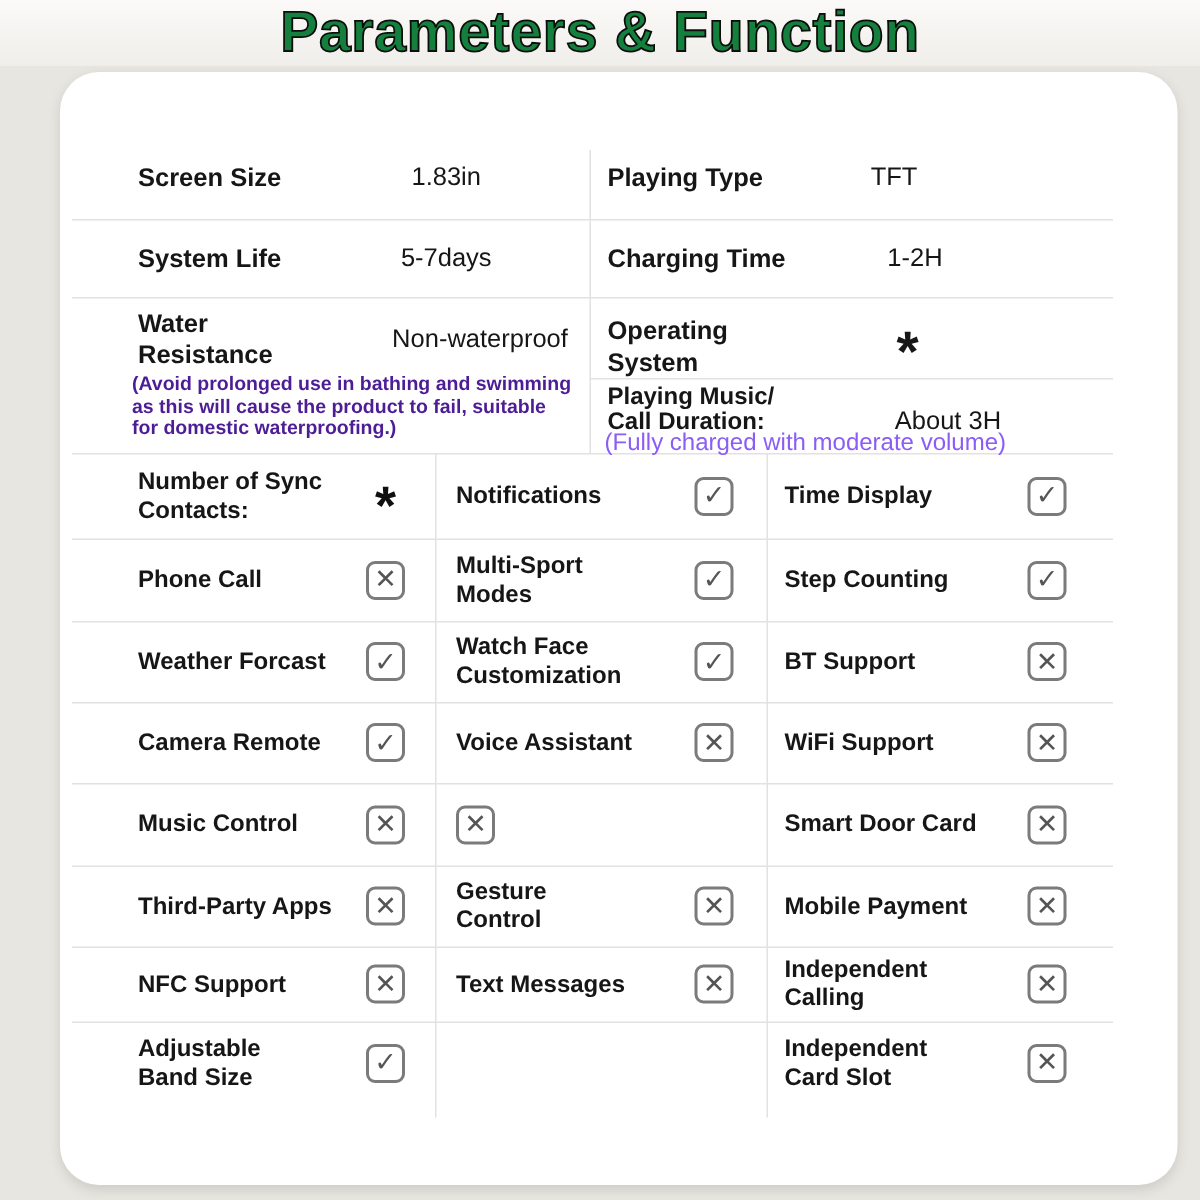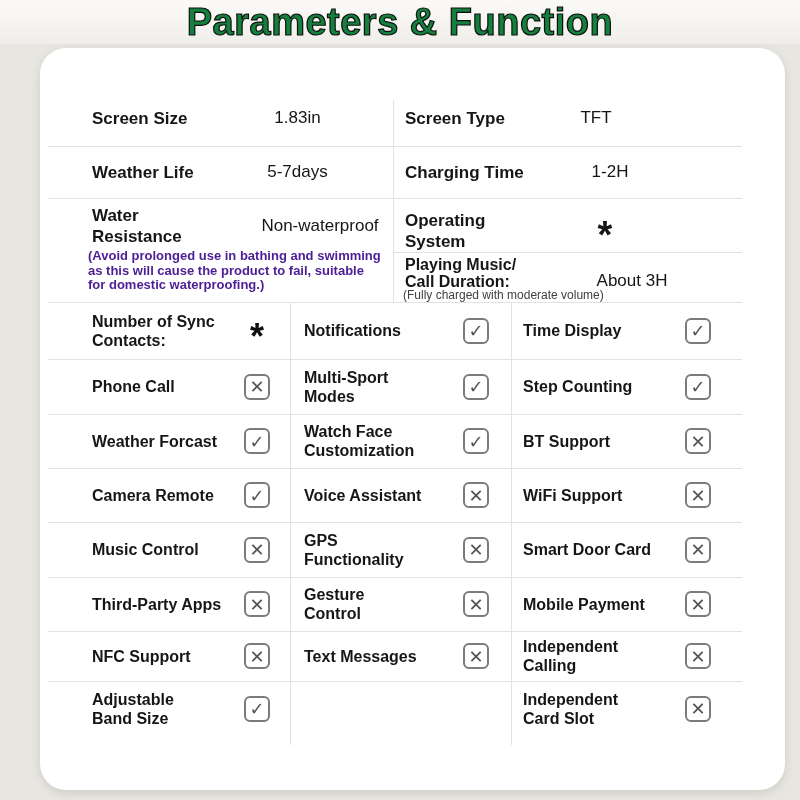--- a/index.html
+++ b/index.html
@@ -33,21 +33,21 @@
   .spec-label {
     position:absolute; font-weight:bold; font-size:17px; line-height:21px;
     white-space:pre-line;
   }
   .spec-value { position:absolute; font-size:17px; line-height:20px; text-align:center; }
   .spec-star  { position:absolute; font-size:38px; font-weight:bold; text-align:center; line-height:38px; }
   .spec-note {
     position:absolute; font-size:13px; font-weight:bold; line-height:14.5px;
     white-space:pre-line; color:#4c1d95;
   }
-  .spec-subnote { position:absolute; font-size:12px; line-height:13px; color:#404040; }
+  .spec-subnote { position:absolute; font-size:16px; line-height:13px; color:#8b5cf6; }
 
   .frow { position:absolute; left:0; width:705px; display:flex; }
   .fcell { display:flex; align-items:center; justify-content:space-between; }
   .fc1 { width:250px; padding-left:52px; padding-right:20px; }
   .fc2 { width:221px; padding-left:14px; padding-right:22px;gap:38px; }
   .fc3 { width:234px; padding-left:12px; padding-right:34px; }
   .flabel { font-weight:bold; font-size:16px; line-height:19px; white-space:pre-line; }
   .fbox {
     width:26px; height:26px; min-width:26px;
     border:2px solid #7b7b7b; border-radius:6px;
@@ -80,31 +80,31 @@
   <div class="hline" style="top:529px"></div>
   <div class="hline" style="top:583px"></div>
   <div class="hline" style="top:633px"></div>
   <div class="vline" style="left:353px; top:52px;  height:202px"></div>
   <div class="vline" style="left:250px; top:254px; height:443px"></div>
   <div class="vline" style="left:471px; top:254px; height:443px"></div>
 
   <div class="spec-label" style="left:52px; top:60px">Screen Size</div>
   <div class="spec-value" style="left:175px; top:60px; width:165px">1.83in</div>
 
-  <div class="spec-label" style="left:52px; top:114px">Weather Life</div>
+  <div class="spec-label" style="left:52px; top:114px">System Life</div>
   <div class="spec-value" style="left:175px; top:114px; width:165px">5-7days</div>
 
   <div class="spec-label" style="left:52px; top:157px">Water
 Resistance</div>
   <div class="spec-value" style="left:190px; top:168px; width:180px">Non-waterproof</div>
   <div class="spec-note" style="left:48px; top:201px; width:312px">(Avoid prolonged use in bathing and swimming
 as this will cause the product to fail, suitable
 for domestic waterproofing.)</div>
 
-  <div class="spec-label" style="left:365px; top:60px">Screen Type</div>
+  <div class="spec-label" style="left:365px; top:60px">Playing Type</div>
   <div class="spec-value" style="left:486px; top:60px; width:140px">TFT</div>
 
   <div class="spec-label" style="left:365px; top:114px">Charging Time</div>
   <div class="spec-value" style="left:500px; top:114px; width:140px">1-2H</div>
 
   <div class="spec-label" style="left:365px; top:162px">Operating
 System</div>
   <div class="spec-star" style="left:545px; top:168px; width:40px">*</div>
 
   <div class="spec-label" style="left:365px; top:208px; font-size:16px; line-height:17px">Playing Music/
@@ -174,21 +174,20 @@
       <span class="fbox cross">✕</span>
     </div>
   </div>
 
   <div class="frow" style="top:474px; height:55px">
     <div class="fcell fc1">
       <span class="flabel">Music Control</span>
       <span class="fbox cross">✕</span>
     </div>
     <div class="fcell fc2">
-      <span class="flabel">GPS Functionality</span>
       <span class="fbox cross">✕</span>
     </div>
     <div class="fcell fc3">
       <span class="flabel">Smart Door Card</span>
       <span class="fbox cross">✕</span>
     </div>
   </div>
 
   <div class="frow" style="top:529px; height:54px">
     <div class="fcell fc1">

